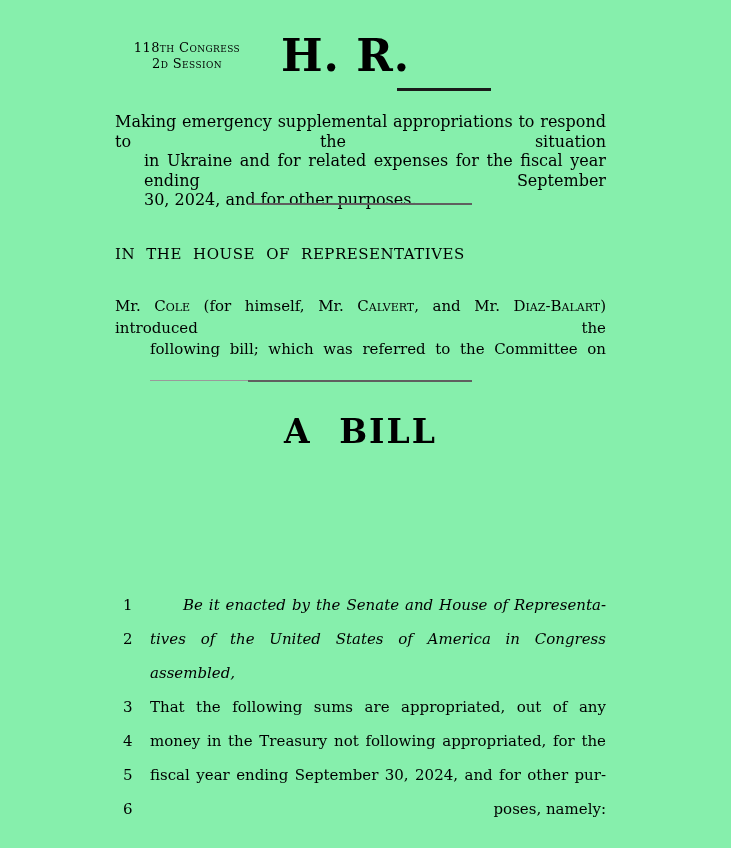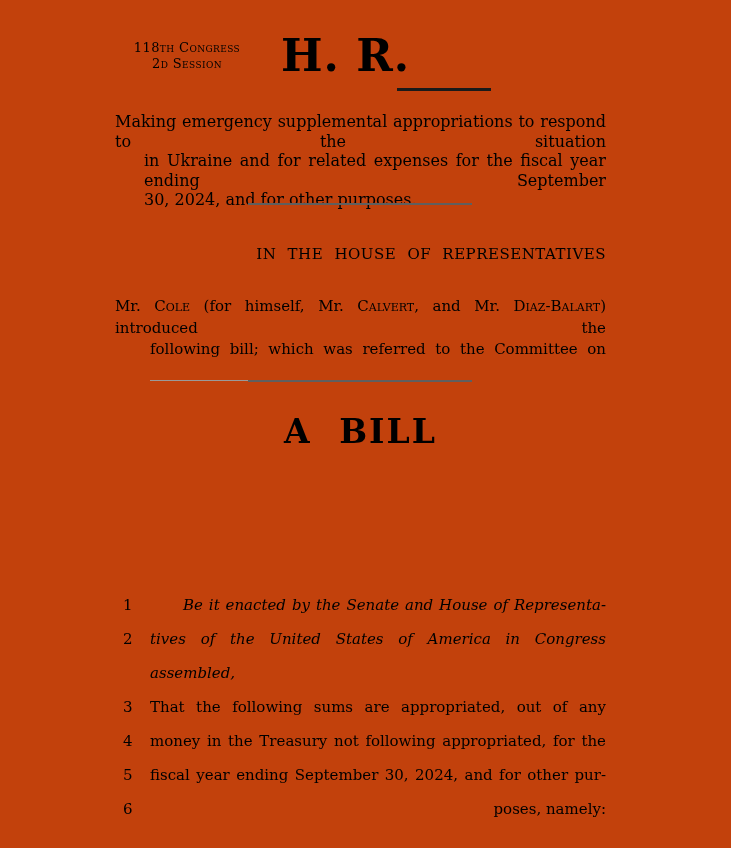--- a/index.html
+++ b/index.html
@@ -4,21 +4,21 @@
 <style>
   html, body {
     margin: 0;
     padding: 0;
     background: #ffffff;
   }
   .page {
     position: relative;
     width: 731px;
     height: 848px;
-    background: #c2410c;
+    background: #86efac;
     font-family: "DejaVu Serif", "Liberation Serif", serif;
     color: #000000;
     overflow: hidden;
   }
 
   
   .congress-block {
     position: absolute;
     left: 112px;
     top: 40px;
@@ -70,21 +70,21 @@
   }
   .rule-1 { top: 203px; }
   .rule-2 { top: 380px; }
 
   
   .chamber-heading {
     position: absolute;
     left: 115px;
     top: 245px;
     width: 491px;
-    text-align: right;
+    text-align: left;
     font-size: 15px;
     letter-spacing: 0.5px;
     word-spacing: 6px;
   }
 
   
   .sponsor {
     position: absolute;
     left: 115px;
     top: 296px;

